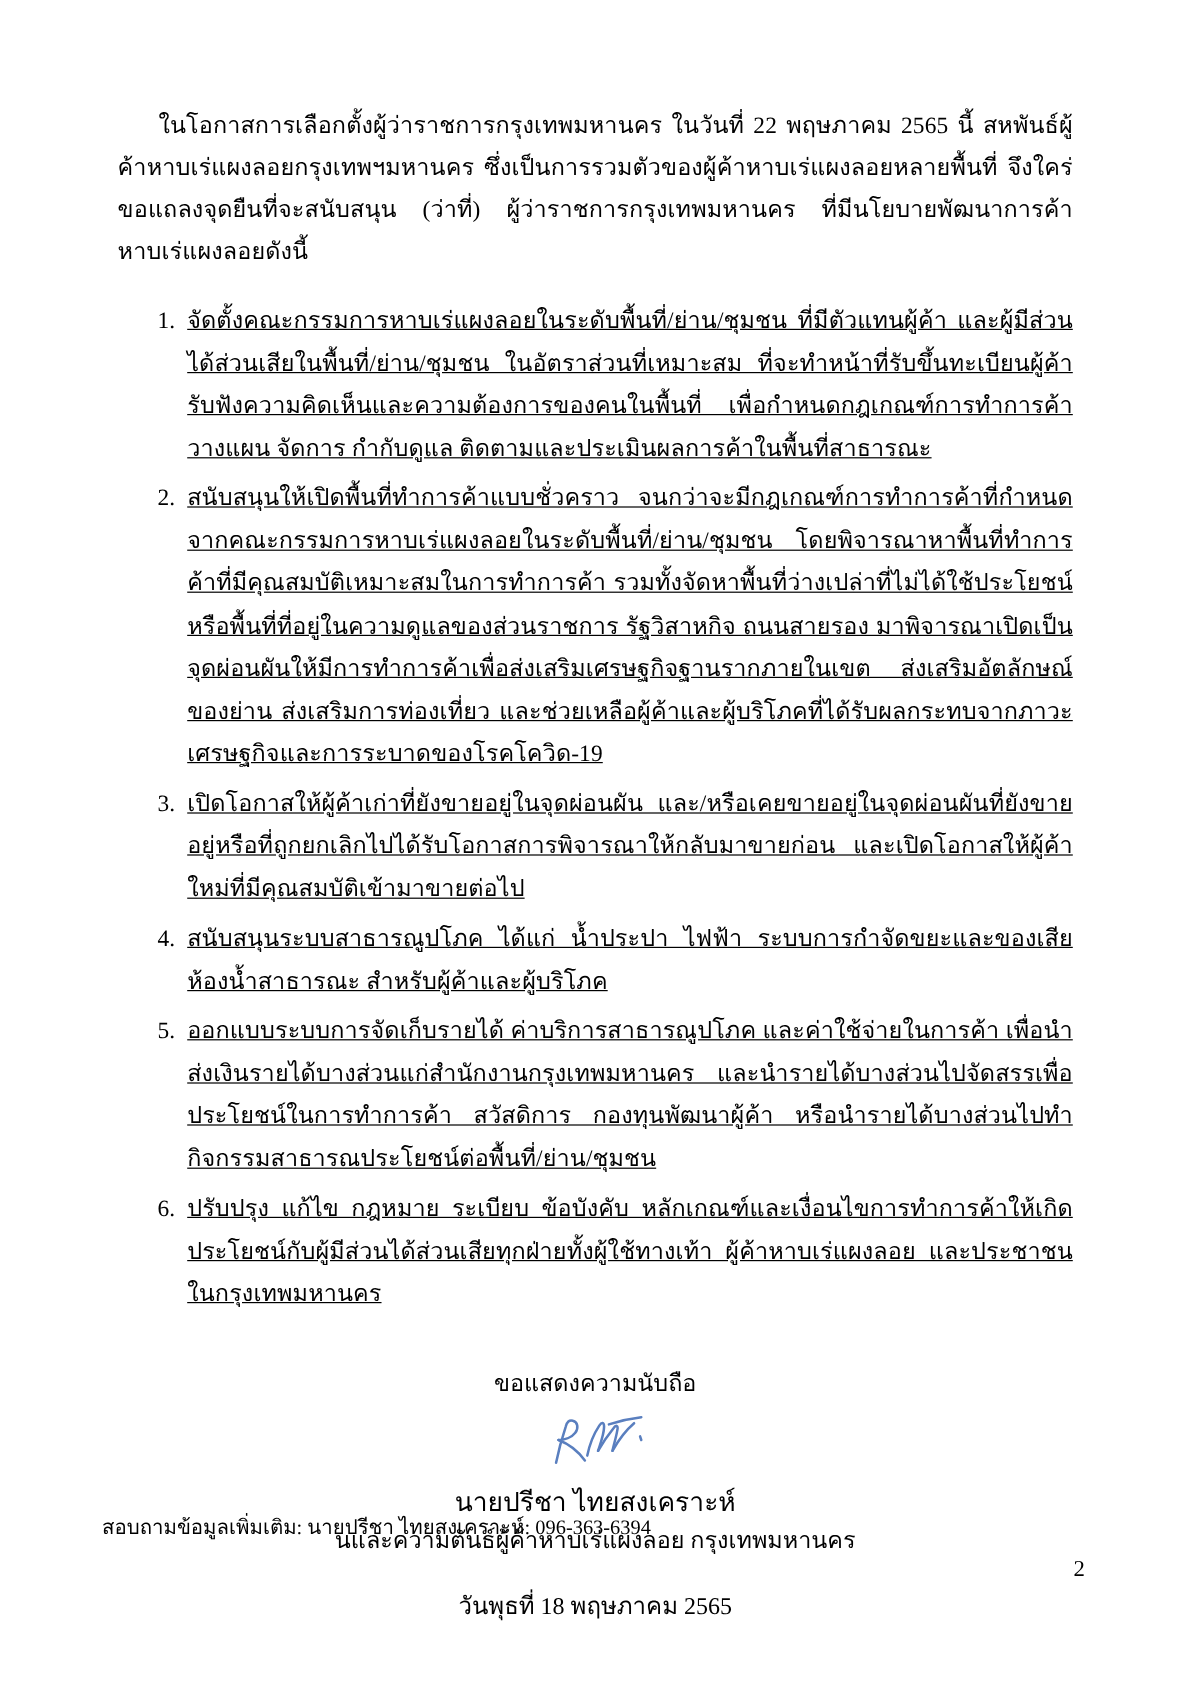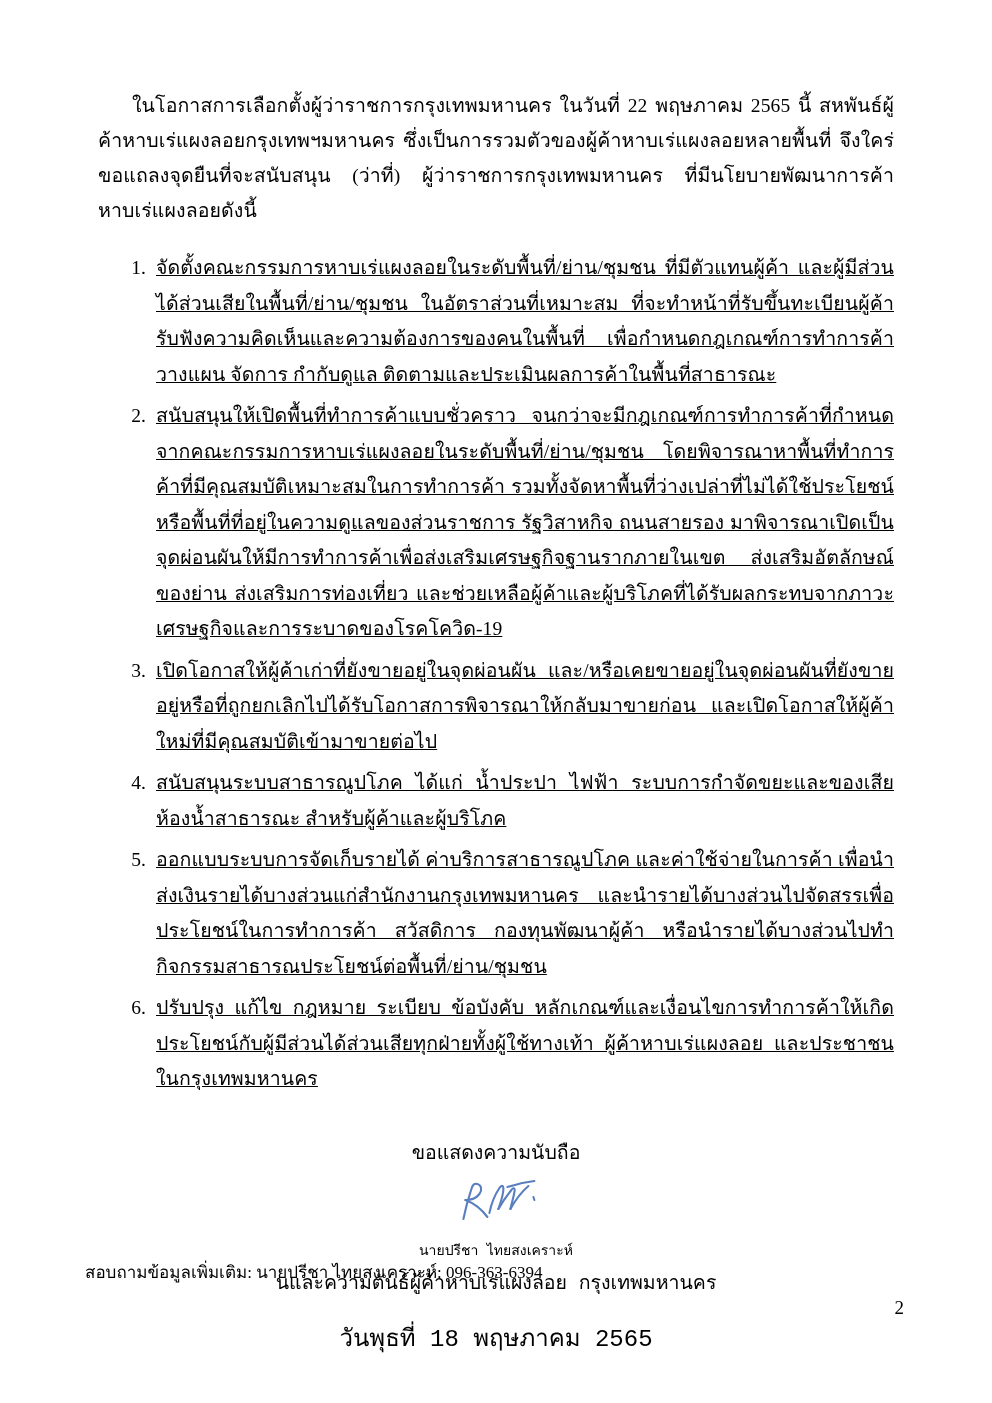--- a/index.html
+++ b/index.html
@@ -59,50 +59,49 @@
   }
   .clause-body {
     display: block;
     text-decoration: underline;
   }
 
   
   .closing {
     margin-top: 40px;
     text-align: center;
-    font-family: Liberation Mono, monospace;
   }
   .regards {
     font-size: 19.5px;
     line-height: 34px;
     margin: 0;
   }
   .sig-wrap {
     height: 62px;
     position: relative;
     margin: 2px 0 0 0;
   }
   .sig-svg {
     position: absolute;
     left: 50%;
     top: 0;
     transform: translateX(-46%);
   }
   .signer-name {
-    font-size: 14px;
+    font-size: 22px;
     line-height: 33px;
     margin: 0;
   }
   .signer-title {
     font-size: 19.5px;
     line-height: 33px;
     margin: 0;
   }
   .sig-date {
-    font-size: 24px;
+    font-size: 20px;
     line-height: 33px;
     margin: 22px 0 0 0;
   }
   
   .contact {
     position: absolute;
     left: 85px;
     top: 1258px;
     font-size: 17px;
     line-height: 30px;

